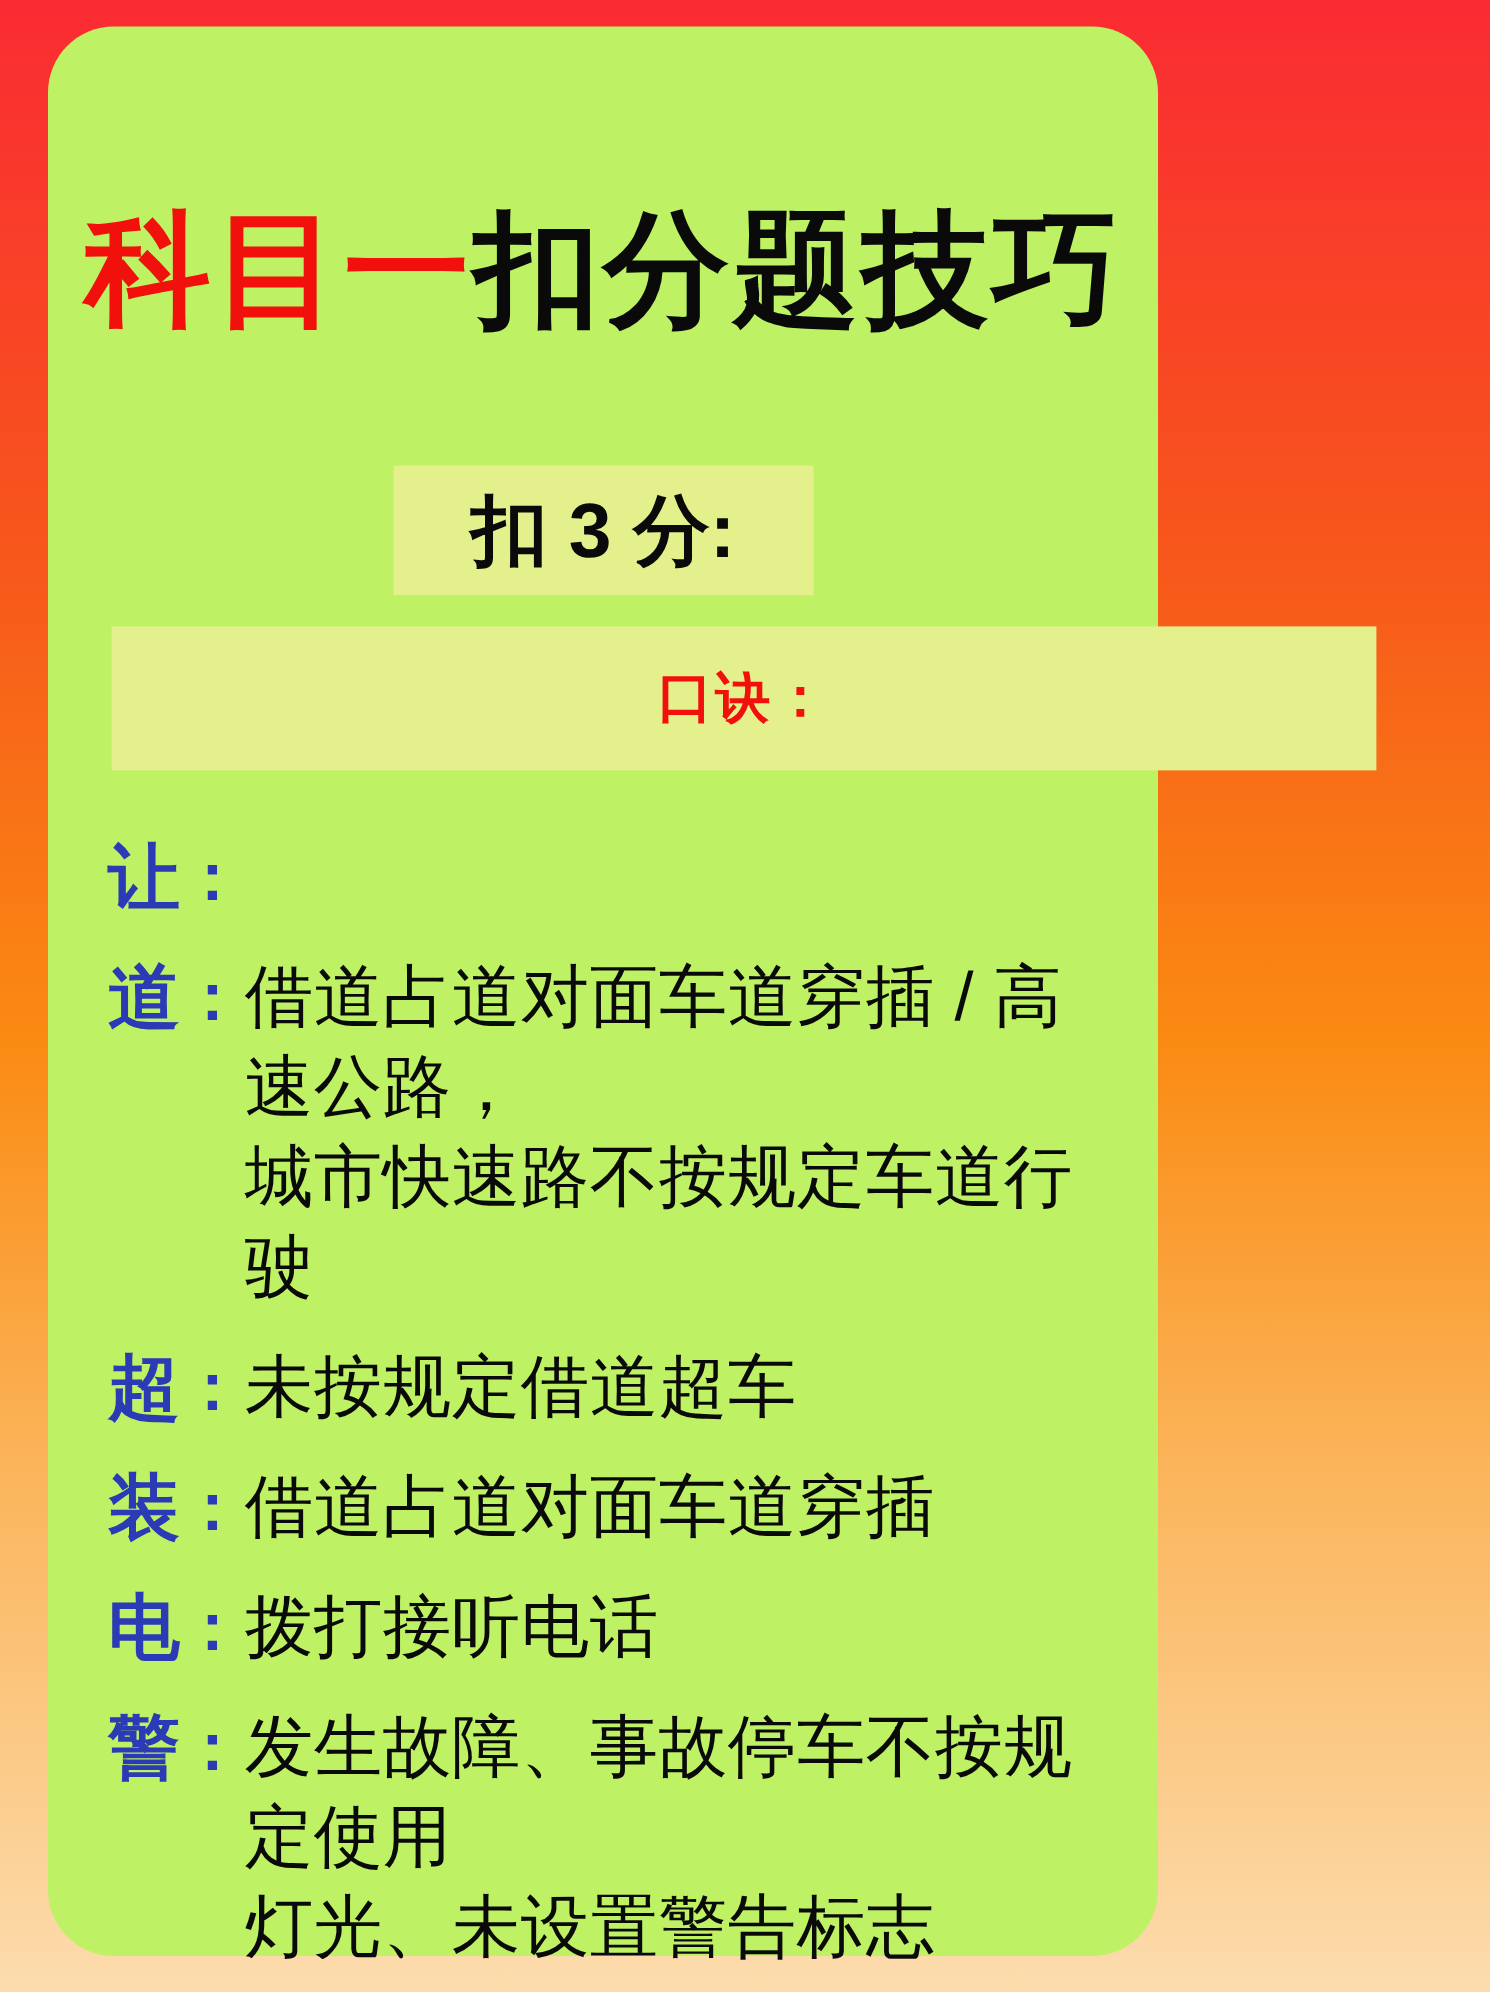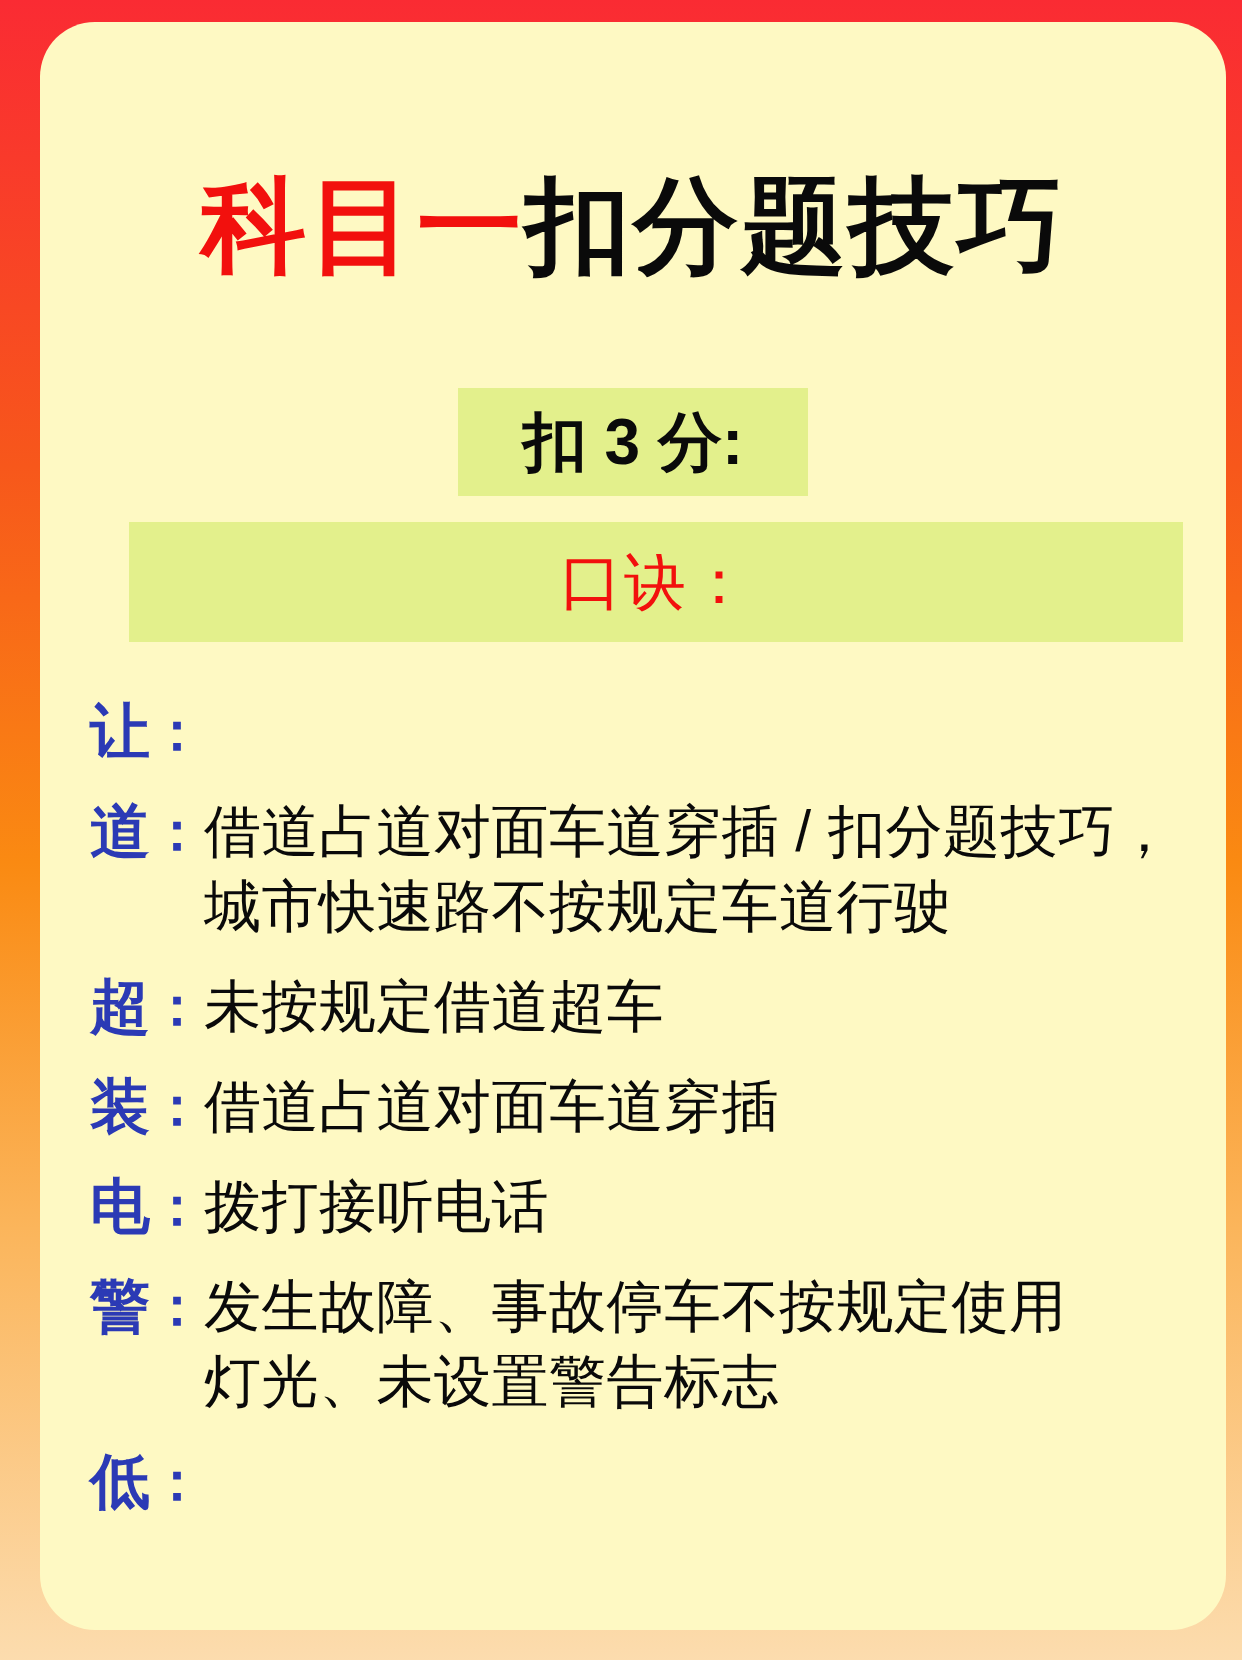--- a/index.html
+++ b/index.html
@@ -12,22 +12,22 @@
   html,body{width:1242px;height:1660px;}
   body{
     font-family:"Liberation Sans","DejaVu Sans",sans-serif;
     background:linear-gradient(180deg,#fa2b33 0%,#f7571b 28%,#fa8a12 52%,#fbb55b 74%,#fcdcae 100%);
     position:relative;
     overflow:hidden;
   }
   .card{
     position:absolute;
     left:40px; top:22px;
-    width:1186px; height:1608px;
-    background:#fef9c3;
+    width:925px; height:1608px;
+    background:#bef264;
     border-radius:55px;
   }
   .title{
     position:absolute;
     top:138px; left:0; right:0;
     text-align:center;
     font-size:105px;
     font-weight:900;
     line-height:1.25;
     letter-spacing:3px;
@@ -49,25 +49,24 @@
     white-space:nowrap;
   }
   .mnemonic{
     position:absolute;
     top:500px; left:53px;
     width:1054px; height:120px;
     background:var(--hl);
     display:flex;
     align-items:center;
     justify-content:center;
-    font-size:62px;
-    font-weight:400;
+    font-size:46px;
+    font-weight:700;
     letter-spacing:2px;
     white-space:nowrap;
-    margin-left:36px;
   }
   .mnemonic .label{color:var(--red);}
   .mnemonic .seq{color:var(--blue);}
   .rules{
     position:absolute;
     top:672px; left:50px; right:36px;
     list-style:none;
   }
   .rule{
     display:flex;
@@ -113,21 +112,21 @@
   </div>
 
   <ul class="rules">
     <li class="rule">
       <span class="rule-key">让</span>
       <span class="rule-colon">：</span>
     </li>
     <li class="rule">
       <span class="rule-key">道</span>
       <span class="rule-colon">：</span>
-      <span class="rule-text">借道占道对面车道穿插 / 扣分题技巧，
+      <span class="rule-text">借道占道对面车道穿插 / 高速公路，
 城市快速路不按规定车道行驶</span>
     </li>
     <li class="rule">
       <span class="rule-key">超</span>
       <span class="rule-colon">：</span>
       <span class="rule-text">未按规定借道超车</span>
     </li>
     <li class="rule">
       <span class="rule-key">装</span>
       <span class="rule-colon">：</span>

